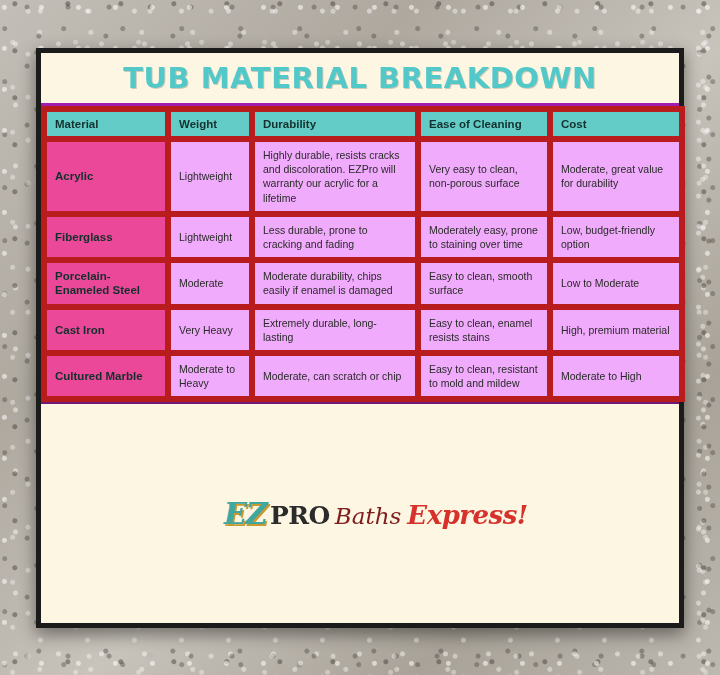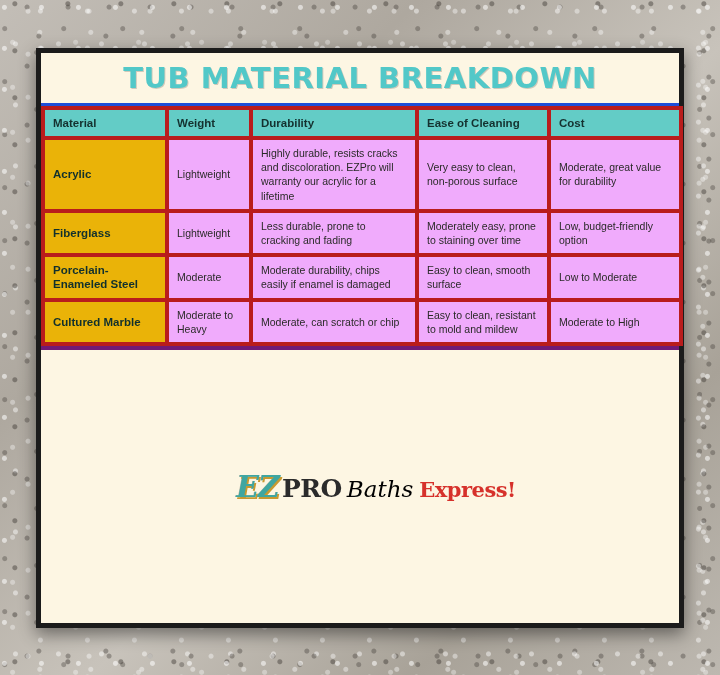--- a/index.html
+++ b/index.html
@@ -46,75 +46,75 @@
     box-shadow: 0 6px 16px rgba(0,0,0,0.45);
     display: flex;
     flex-direction: column;
   }
   .title-bar {
     height: 50px;
     display: flex;
     align-items: center;
     justify-content: center;
     background: #fdf6e3;
-    border-bottom: 3px solid #1d4ed8;
+    border-bottom: 3px solid #a21caf;
     flex: none;
   }
   .title-bar h1 {
     margin: 0;
     font-size: 29px;
     letter-spacing: 0.5px;
     font-weight: bold;
     color: #52c8c8;
     text-shadow: 1px 1px 0 rgba(0,0,0,0.18);
     font-family: "DejaVu Sans", sans-serif;
   }
   table.matrix {
     border-collapse: collapse;
     width: 100%;
     table-layout: fixed;
     flex: none;
   }
   table.matrix th, table.matrix td {
-    border: 4px solid #b91c1c;
+    border: 6px solid #b91c1c;
     vertical-align: middle;
     padding: 6px 8px;
     box-sizing: border-box;
   }
   thead th {
     background: #63ccc6;
     color: #14312f;
     font-size: 11.5px;
     font-weight: bold;
     text-align: left;
     height: 30px;
     padding: 4px 8px;
   }
   td.material {
-    background: #eab308;
+    background: #ec4899;
     font-weight: bold;
     font-size: 11.5px;
     color: #11302d;
     line-height: 1.25;
   }
   td.cell {
     background: #f0abfc;
     font-size: 10.5px;
     color: #2a2a28;
     line-height: 1.35;
   }
   .col-material { width: 124px; }
   .col-weight { width: 84px; }
   .col-durability { width: 166px; }
   .col-cleaning { width: 132px; }
   .col-cost { width: 132px; }
 
   .footer {
     flex: 1;
-    border-top: 4px solid #701a75;
+    border-top: 2px solid #701a75;
     background: #fdf6e3;
     display: flex;
     align-items: center;
     justify-content: center;
     padding-left: 32px;
   }
   .logo {
     display: flex;
     align-items: baseline;
     gap: 3px;
@@ -131,26 +131,27 @@
   }
   .logo .pro {
     font-size: 25px;
     font-weight: bold;
     color: #2b2b2b;
     letter-spacing: -0.5px;
   }
   .logo .baths {
     font-size: 23px;
     font-style: italic;
-    color: #000000;
+    color: #7f1d1d;
     margin-left: 2px;
   }
   .logo .express {
-    font-size: 21px;
-    font-weight: bold;
+    font-size: 26px;
+    font-weight: bold;
+    font-style: italic;
     color: #d6312b;
     margin-left: 3px;
     letter-spacing: -0.5px;
   }
 </style>
 </head>
 <body>
 
 <div class="backdrop"></div>
 
@@ -193,20 +194,27 @@
         <td class="cell">Low, budget-friendly option</td>
       </tr>
       <tr>
         <td class="material">Porcelain-Enameled Steel</td>
         <td class="cell">Moderate</td>
         <td class="cell">Moderate durability, chips easily if enamel is damaged</td>
         <td class="cell">Easy to clean, smooth surface</td>
         <td class="cell">Low to Moderate</td>
       </tr>
       <tr>
+        <td class="material">Cast Iron</td>
+        <td class="cell">Very Heavy</td>
+        <td class="cell">Extremely durable, long-lasting</td>
+        <td class="cell">Easy to clean, enamel resists stains</td>
+        <td class="cell">High, premium material</td>
+      </tr>
+      <tr>
         <td class="material">Cultured Marble</td>
         <td class="cell">Moderate to Heavy</td>
         <td class="cell">Moderate, can scratch or chip</td>
         <td class="cell">Easy to clean, resistant to mold and mildew</td>
         <td class="cell">Moderate to High</td>
       </tr>
     </tbody>
   </table>
 
   <div class="footer">

